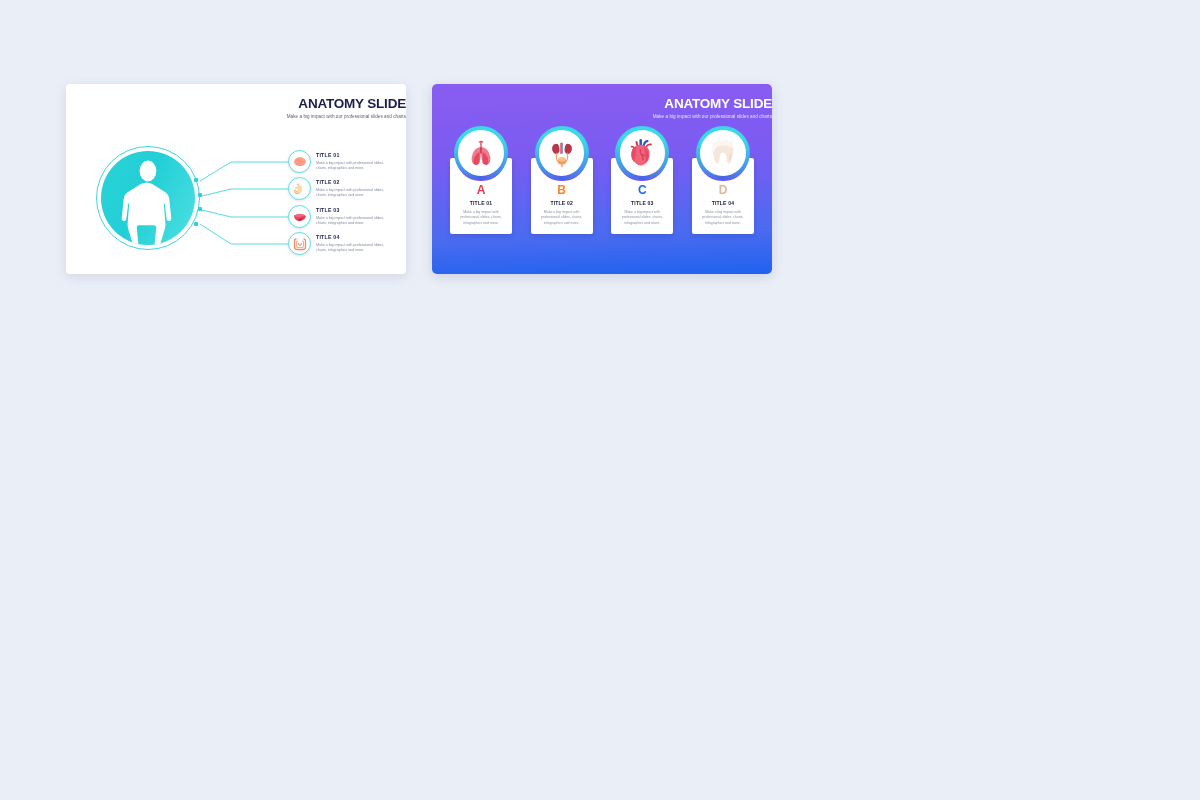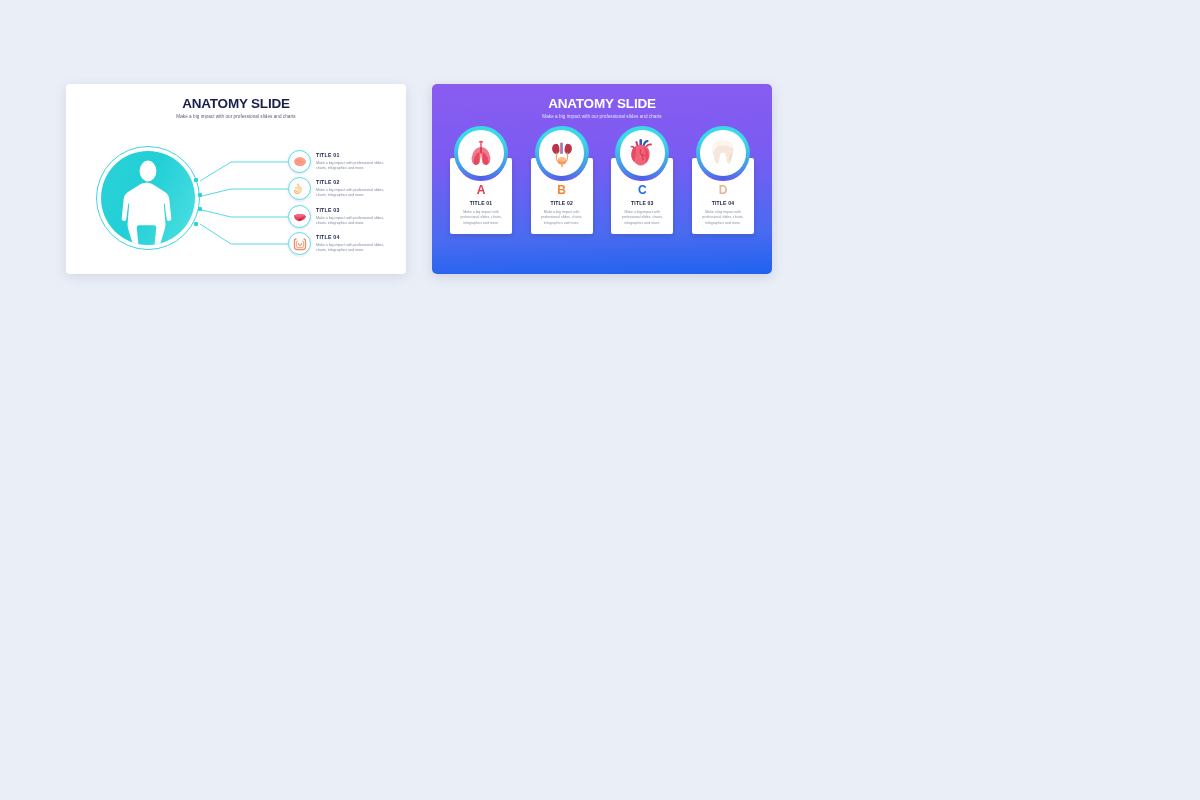--- a/index.html
+++ b/index.html
@@ -14,21 +14,21 @@
   
   .slide-left {
     position: absolute;
     left: 66px; top: 84px;
     width: 340px; height: 190px;
     background: #ffffff;
     border-radius: 4px;
     box-shadow: 0 3px 12px rgba(60,70,110,0.13);
     overflow: hidden;
   }
-  .hdr { text-align: center; }
+  .hdr { text-align: right; }
   .hdr-title {
     font-size: 13.5px;
     font-weight: bold;
     letter-spacing: -0.2px;
     color: #1b1f4b;
   }
   .hdr-sub {
     font-size: 4.6px;
     color: #5b6079;
     letter-spacing: 0.05px;

